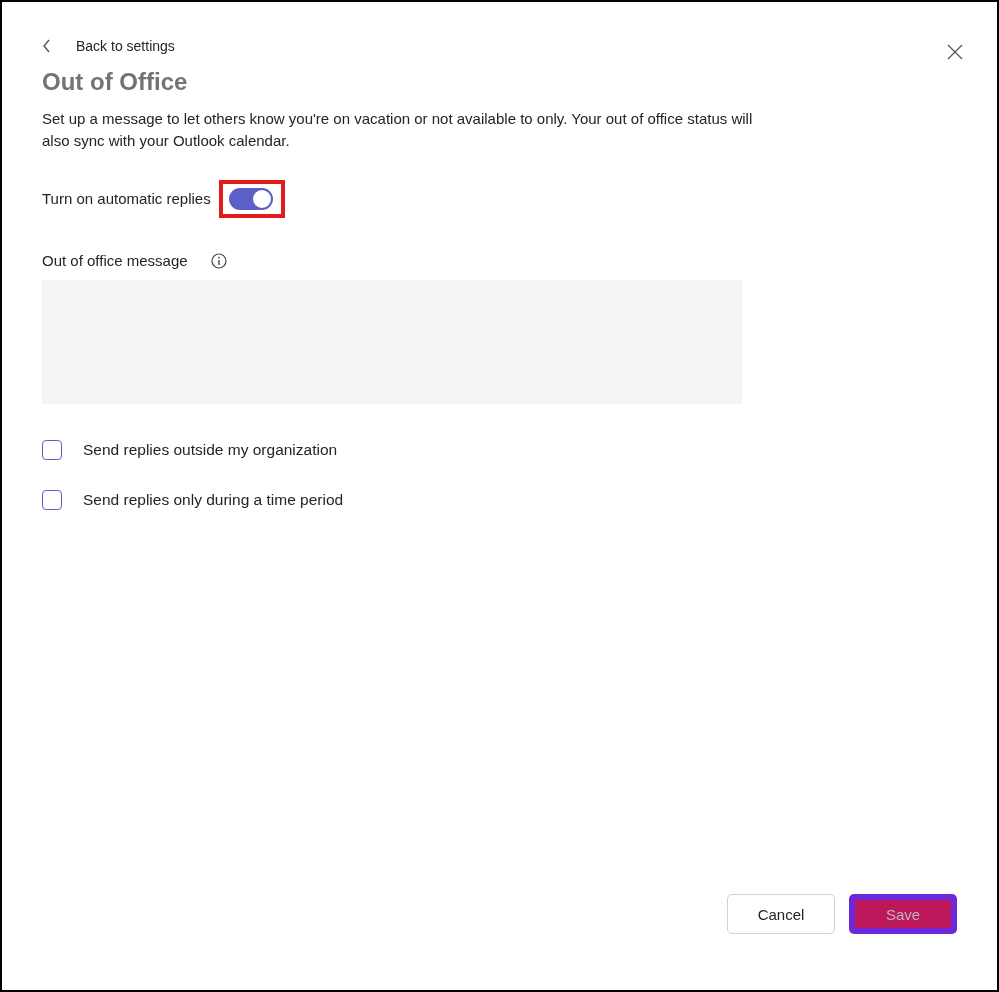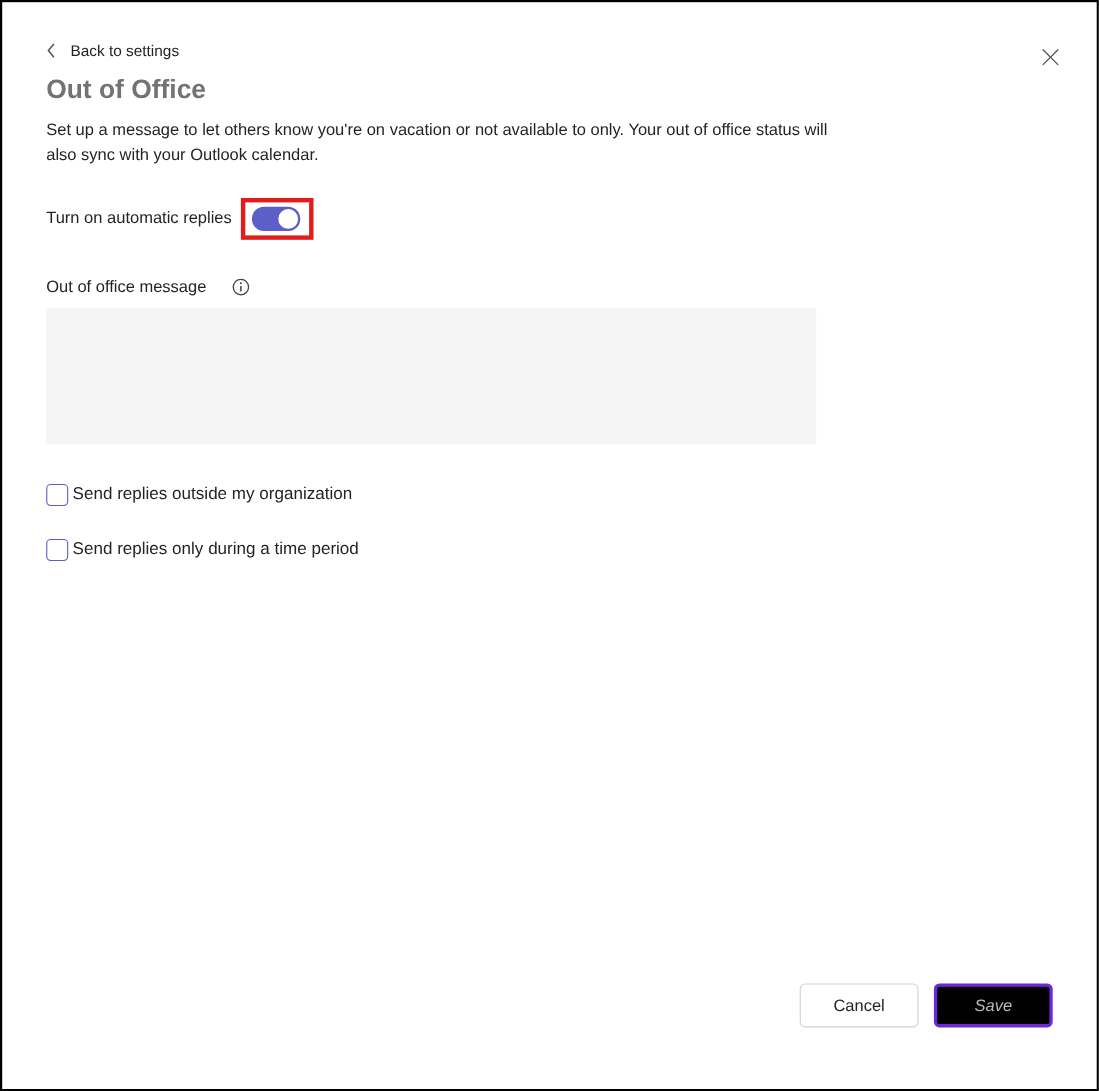--- a/index.html
+++ b/index.html
@@ -15,21 +15,21 @@
     border: 2px solid #000;
     position: relative;
     background: #fff;
   }
   .content {
     padding: 36px 40px 0 40px;
   }
   .back-link {
     display: inline-flex;
     align-items: center;
-    gap: 12px;
+    gap: 24px;
     font-size: 14px;
     color: #242424;
     cursor: pointer;
     user-select: none;
     margin-bottom: 14px;
   }
   .back-link svg { width: 10px; height: 14px; }
   .close-btn {
     position: absolute;
     top: 36px; right: 28px;
@@ -108,21 +108,21 @@
     font-family: inherit;
     font-size: 14px;
     color: #242424;
     outline: none;
     display: block;
     margin-bottom: 36px;
   }
   .checkbox-row {
     display: flex;
     align-items: center;
-    gap: 4px;
+    gap: 21px;
     margin-bottom: 30px;
     cursor: pointer;
   }
   .checkbox {
     width: 20px; height: 20px;
     border: 1.5px solid #5b5fc7;
     border-radius: 4px;
     background: #fff;
     flex-shrink: 0;
   }
@@ -148,25 +148,24 @@
     align-items: center;
     justify-content: center;
     padding: 0 22px;
   }
   .btn-secondary {
     background: #fff;
     border: 1px solid #d1d1d1;
     color: #242424;
   }
   .btn-primary-disabled {
-    background: #000000;
-    border: 3px solid #6d28d9;
+    background: #be185d;
+    border: 6px solid #6d28d9;
     color: #b9b9b9;
     cursor: default;
-    font-style: italic;
   }
 </style>
 </head>
 <body>
 
 <div class="window">
 
   <div class="close-btn">
     <svg viewBox="0 0 18 18">
       <line x1="2" y1="2" x2="16" y2="16" stroke="currentColor"></line>

